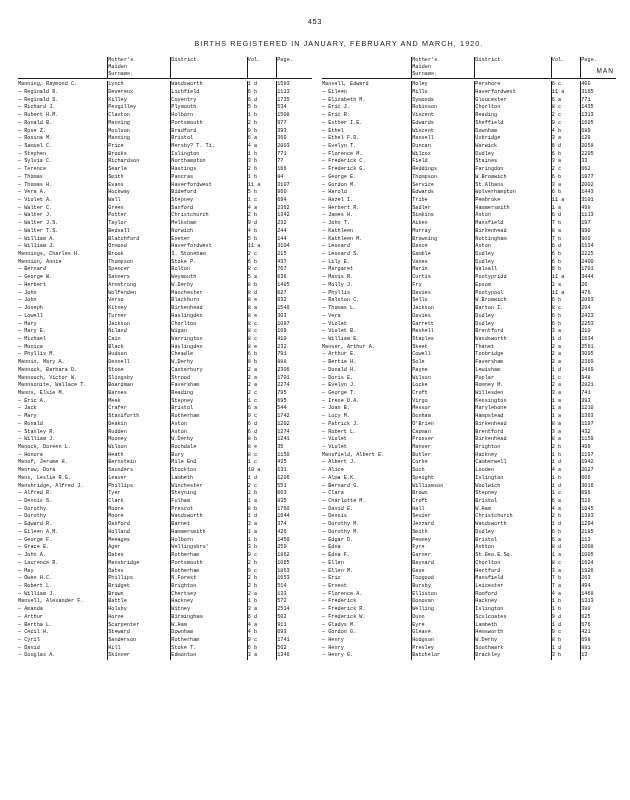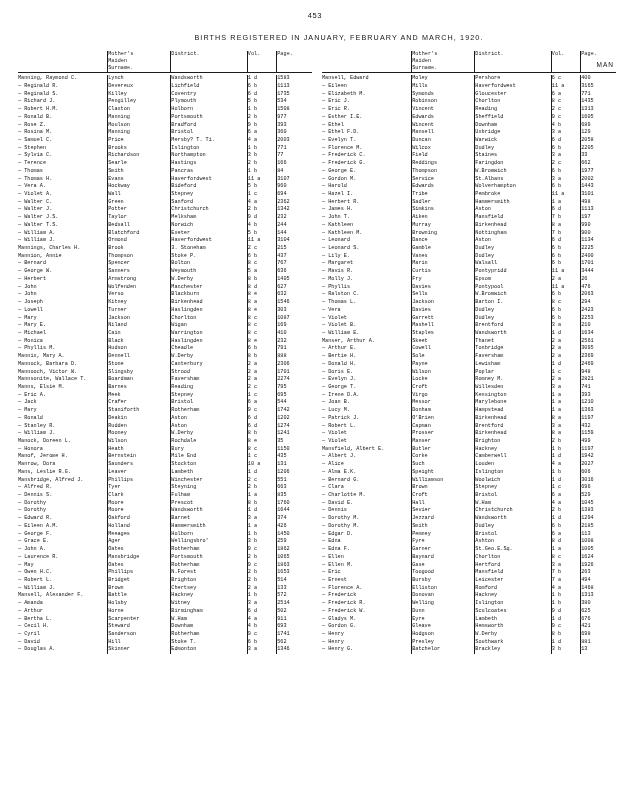--- a/index.html
+++ b/index.html
@@ -19,21 +19,21 @@
     width: 630px;
     height: 800px;
     position: relative;
     padding: 0;
     box-sizing: border-box;
   }
   .page-number {
     text-align: center;
     font-size: 7.5px;
     letter-spacing: 0.6px;
-    margin-top: 11px;
+    margin-top: 17px;
     font-family: "Liberation Sans", sans-serif;
   }
   .main-title {
     text-align: center;
     font-size: 7.2px;
     letter-spacing: 1.1px;
     margin-top: 13px;
     font-family: "Liberation Sans", sans-serif;
     padding-left: 48px;
   }

